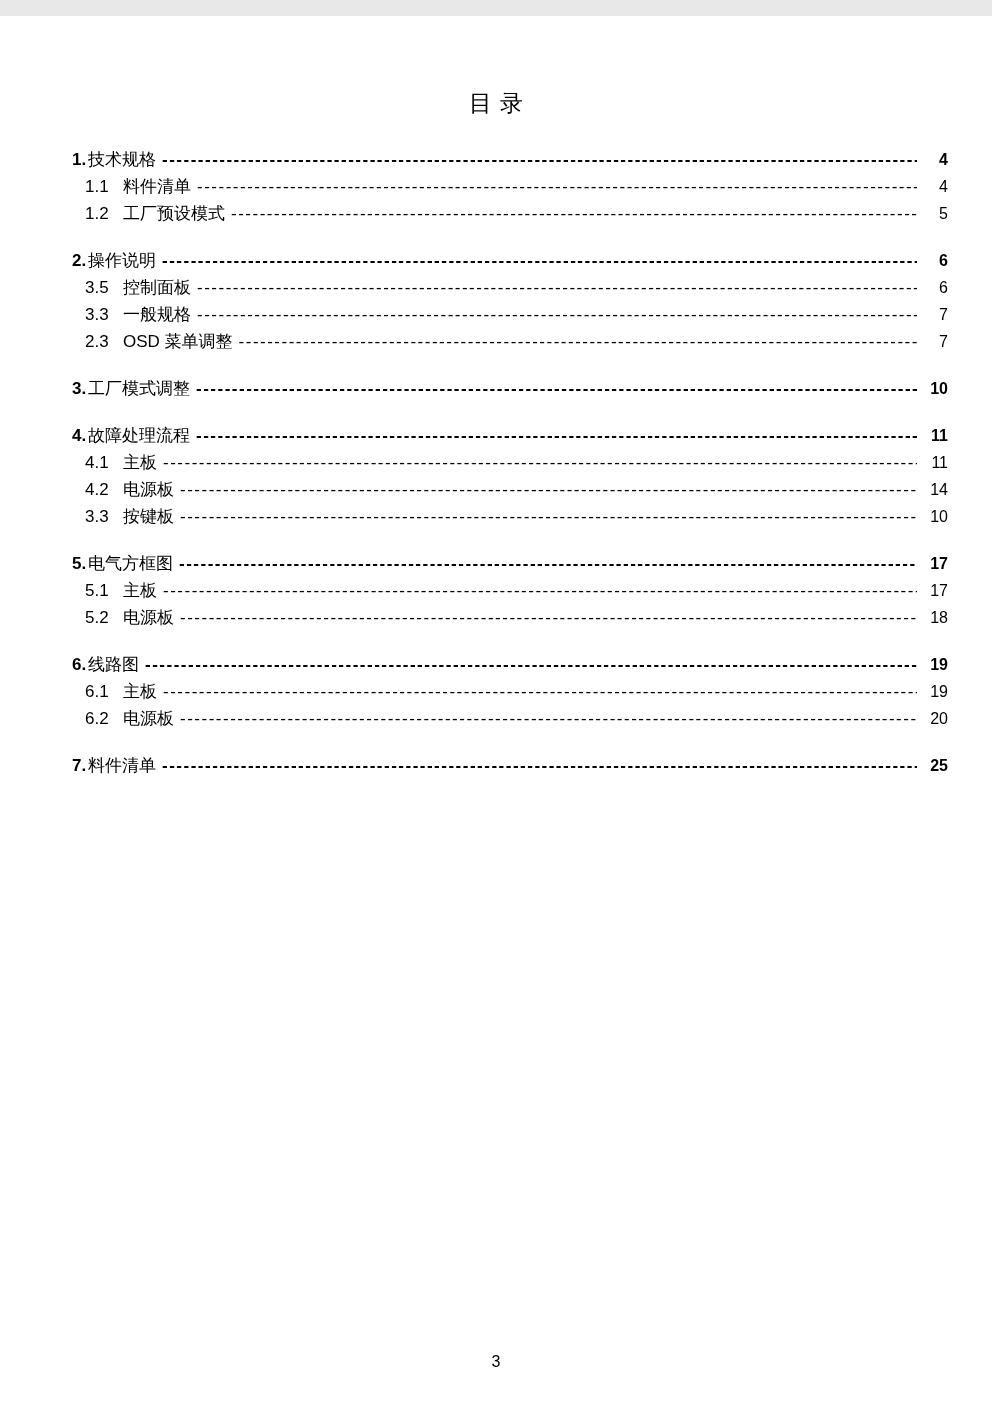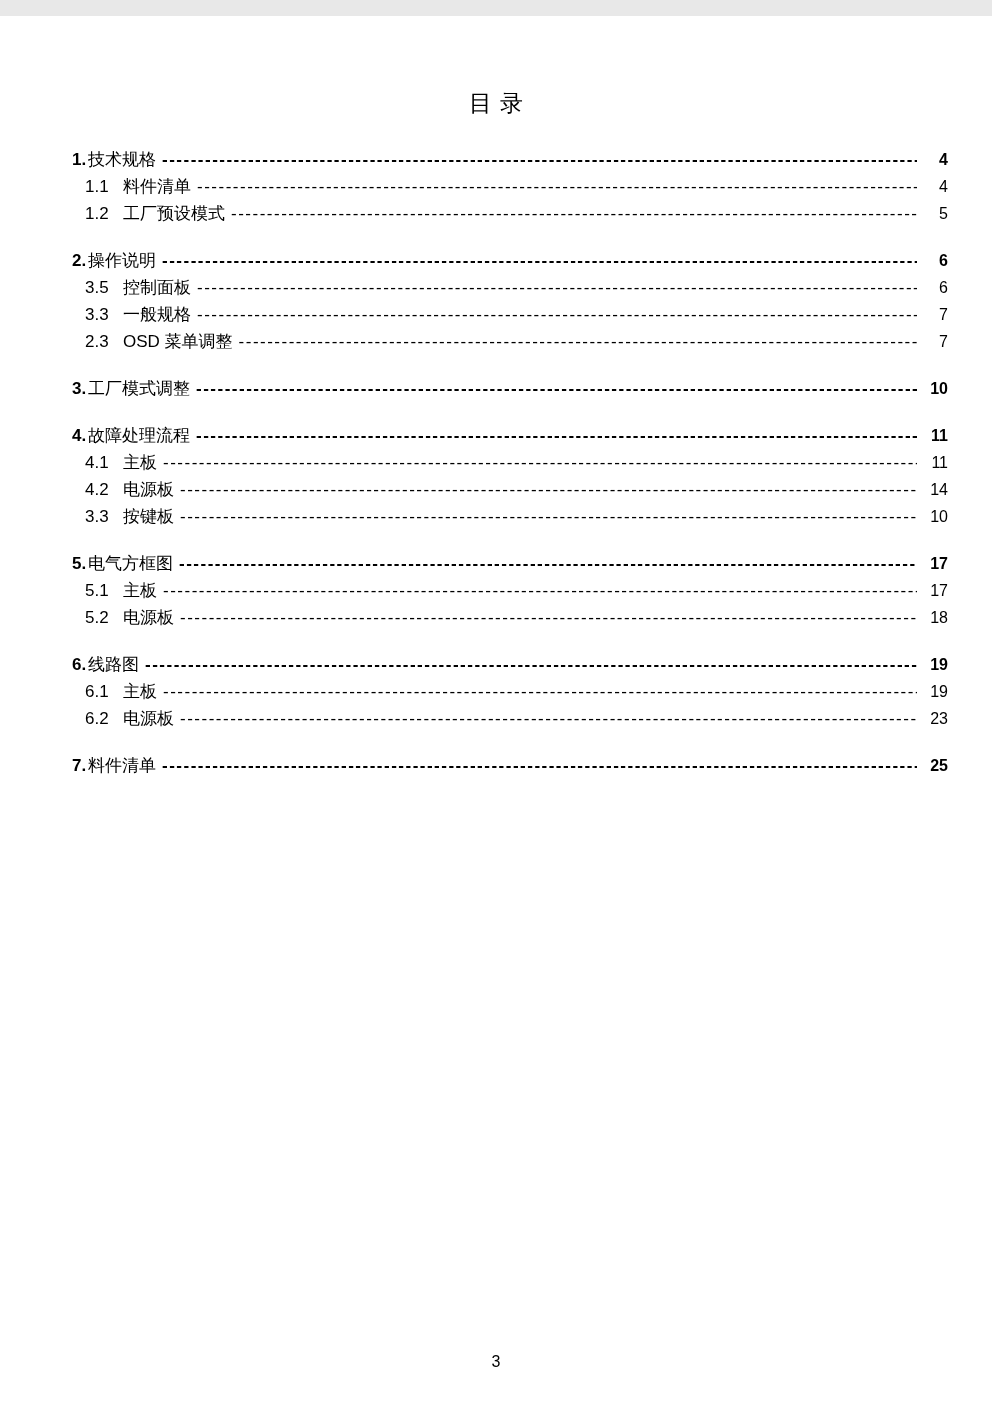--- a/index.html
+++ b/index.html
@@ -180,21 +180,21 @@
       <div class="row l2">
     <span class="num">6.1</span>
     <span class="label">主板</span>
     <span class="leader">----------------------------------------------------------------------------------------------------------------------------------------------------------------------------------------------------------------------------</span>
     <span class="pagenum">19</span>
   </div>
       <div class="row l2">
     <span class="num">6.2</span>
     <span class="label">电源板</span>
     <span class="leader">----------------------------------------------------------------------------------------------------------------------------------------------------------------------------------------------------------------------------</span>
-    <span class="pagenum">23</span>
+    <span class="pagenum">20</span>
   </div>
       <div class="row l1 group-start">
     <span class="num">7.</span>
     <span class="label">料件清单</span>
     <span class="leader">----------------------------------------------------------------------------------------------------------------------------------------------------------------------------------------------------------------------------</span>
     <span class="pagenum">25</span>
   </div>
     </div>
 
   <div class="footer">3</div>

